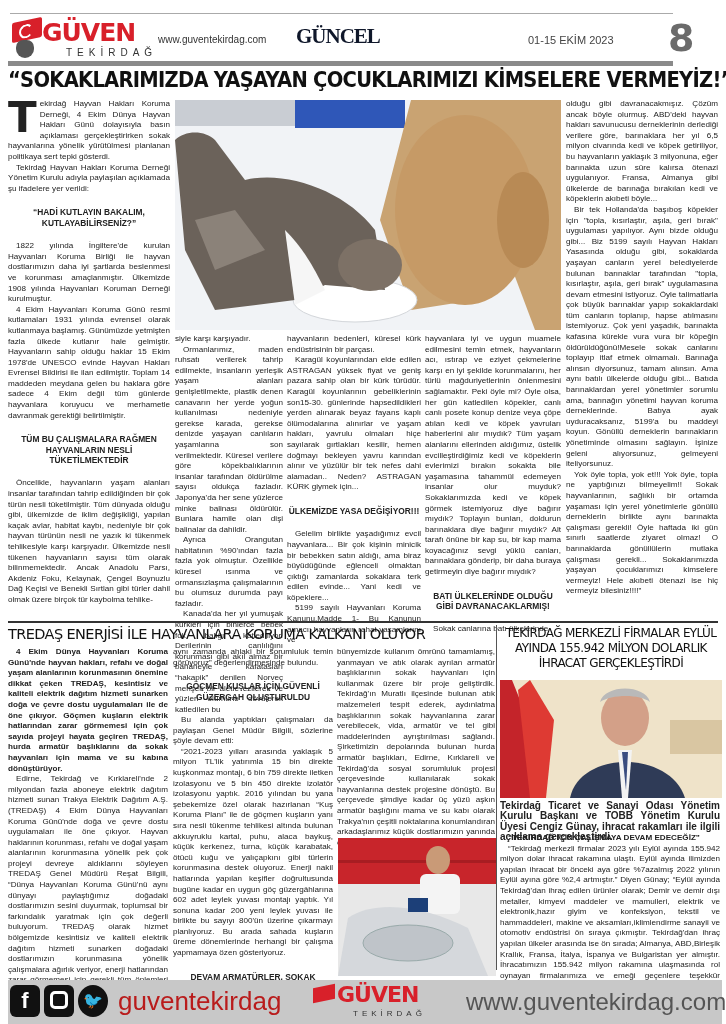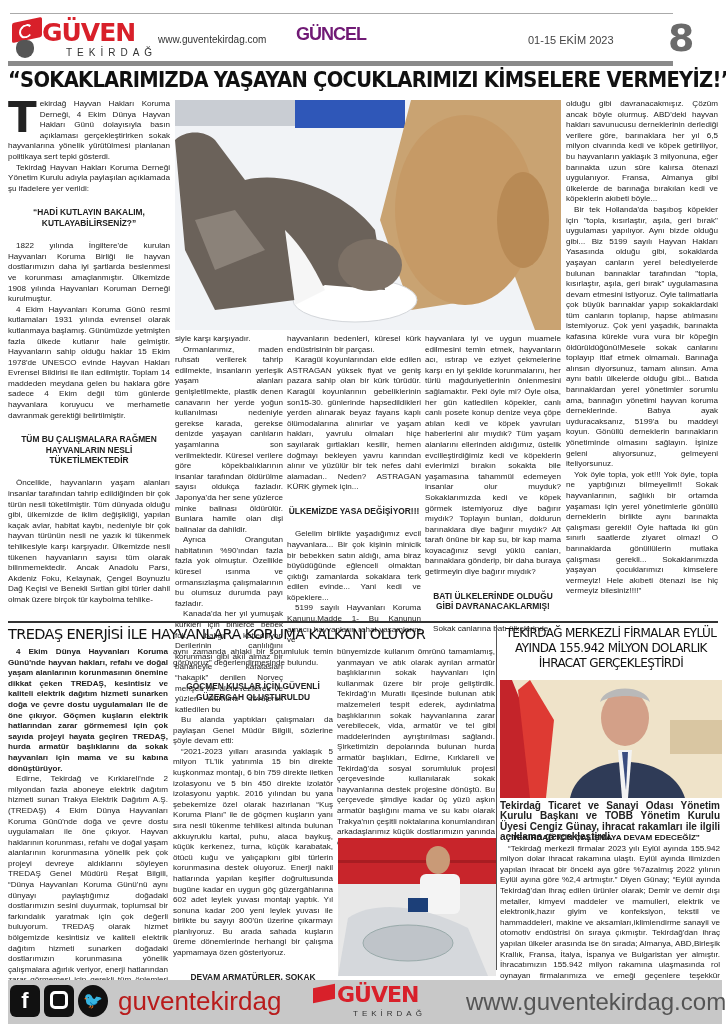--- a/index.html
+++ b/index.html
@@ -7,21 +7,21 @@
 body{font-family:"Liberation Sans",sans-serif;color:#111;position:relative}
 .abs{position:absolute}
 .topline{left:10px;top:13px;width:663px;height:1px;background:#aaa}
 .logo{left:6px;top:16px;width:150px;height:44px}
 .logo .flag{position:absolute;left:6px;top:4px;width:30px;height:20px;background:#d8202a;transform:skewY(-12deg);border-radius:2px}
 .logo .flag:after{content:"";position:absolute;left:7px;top:4px;width:10px;height:10px;border-radius:50%;border:2px solid #fff;border-right-color:transparent}
 .logo .face{position:absolute;left:10px;top:24px;width:18px;height:18px;border-radius:40% 40% 50% 50%;background:#555}
 .logo .name{position:absolute;left:36px;top:2px;font-size:25px;font-weight:bold;color:#d8202a;letter-spacing:-1px;font-family:"DejaVu Sans",sans-serif}
 .logo .sub{position:absolute;left:60px;top:31px;font-size:10px;letter-spacing:5px;color:#333}
 .site{left:158px;top:34px;font-size:10px;color:#333}
-.section{left:296px;top:24px;font-size:18px;font-weight:bold;color:#701a75;font-family:Liberation Sans, sans-serif;letter-spacing:-1px}
+.section{left:296px;top:24px;font-size:21px;font-weight:bold;color:#0f172a;font-family:Liberation Serif, serif;letter-spacing:-1px}
 .date{left:528px;top:34px;font-size:11px;color:#444}
 .pageno{left:668px;top:16px;font-size:38px;font-weight:bold;color:#6b6b6b;font-family:"DejaVu Sans",sans-serif}
 .rule1{left:8px;top:61px;width:665px;height:5px;background:#8a8a8a}
 .headline{left:8px;top:68px;width:700px;font-size:21px;font-weight:bold;font-family:"DejaVu Sans",sans-serif;letter-spacing:-0.8px;white-space:nowrap;transform:scaleX(0.93);transform-origin:left top}
 .col{font-size:8.1px;line-height:10.6px;text-align:justify;color:#222}
 .col p{text-indent:8px}
 .col p.noind{text-indent:0}
 .col h4{font-size:8.4px;text-align:center;font-weight:bold;line-height:10.4px;margin:13px 0}
 .dropcap{float:left;font-size:42px;line-height:36px;font-weight:bold;margin:1px 3px 0 0;font-family:"DejaVu Sans",sans-serif}
 .photo1{left:175px;top:100px;width:386px;height:230px;overflow:hidden;background:#eef1f4}

